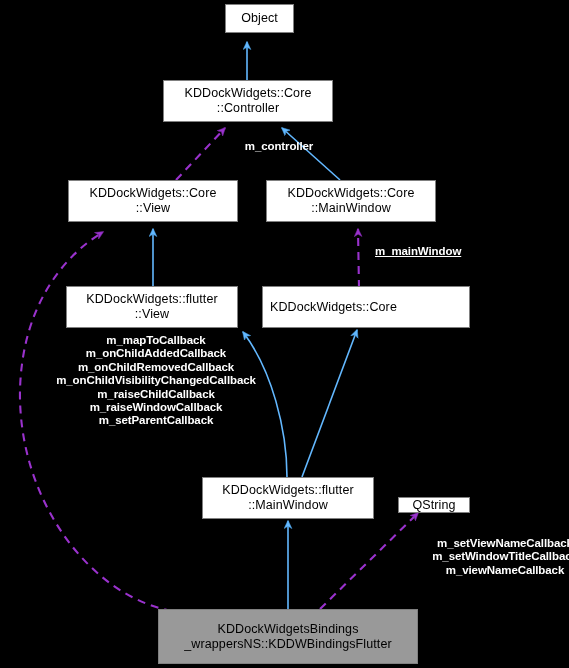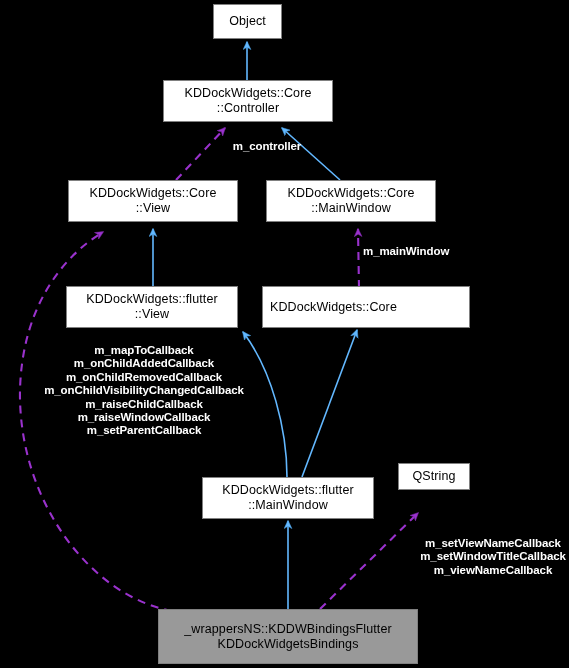--- a/index.html
+++ b/index.html
@@ -50,20 +50,21 @@
   }
   .edge-label {
     position: absolute;
     color: #ffffff;
     font-size: 11.5px;
     line-height: 13.4px;
     font-weight: bold;
     white-space: pre;
     text-align: center;
     letter-spacing: -0.1px;
+    padding-left: 12px;
   }
 </style>
 </head>
 <body>
 
 <div id="diagram">
 
   <svg id="edges" viewBox="0 0 569 668">
     <defs>
       <marker id="arrow-blue" markerWidth="9" markerHeight="9" refX="7.6" refY="4.5" orient="auto" markerUnits="userSpaceOnUse">
@@ -88,21 +89,21 @@
 
     <path d="M 302,477 L 357,330" stroke="#63b8ff" stroke-width="1.6" fill="none" marker-end="url(#arrow-blue)"></path>
 
     <path d="M 288,609 L 288,521" stroke="#63b8ff" stroke-width="1.6" fill="none" marker-end="url(#arrow-blue)"></path>
 
     <path d="M 172,611 C 90,596 18,500 20,390 C 22,310 60,258 103,232" stroke="#9a32cd" stroke-width="2.1" fill="none" stroke-dasharray="8,6" marker-end="url(#arrow-purple)"></path>
 
     <path d="M 320,609 L 418,513" stroke="#9a32cd" stroke-width="2.1" fill="none" stroke-dasharray="8,6" marker-end="url(#arrow-purple)"></path>
   </svg>
 
-  <div class="node" style="left:213px; top:4px; width:69px; height:35px;">
+  <div class="node" style="left:225px; top:4px; width:69px; height:29px;">
     <span>Object</span>
   </div>
 
   <div class="node" style="left:163px; top:80px; width:170px; height:42px;">
     <span>KDDockWidgets::Core</span>
     <span>::Controller</span>
   </div>
 
   <div class="node" style="left:68px; top:180px; width:170px; height:42px;">
     <span>KDDockWidgets::Core</span>
@@ -121,34 +122,34 @@
 
   <div class="node leftalign" style="left:262px; top:286px; width:208px; height:42px;">
     <span>KDDockWidgets::Core</span>
   </div>
 
   <div class="node" style="left:202px; top:477px; width:172px; height:42px;">
     <span>KDDockWidgets::flutter</span>
     <span>::MainWindow</span>
   </div>
 
-  <div class="node" style="left:398px; top:463px; width:72px; height:27px;">
+  <div class="node" style="left:398px; top:497px; width:72px; height:16px;">
     <span>QString</span>
   </div>
 
   <div class="node filled" style="left:158px; top:609px; width:260px; height:55px;">
+    <span>KDDockWidgetsBindings</span>
     <span>_wrappersNS::KDDWBindingsFlutter</span>
-    <span>KDDockWidgetsBindings</span>
   </div>
 
   <div class="edge-label" style="left:207px; top:140px; width:120px;">m_controller</div>
 
-  <div class="edge-label" style="left:363px; top:245px; width:115px; text-align:left;">m_mainWindow</div>
+  <div class="edge-label" style="left:363px; top:245px; width:115px; text-align:left;text-decoration:underline;">m_mainWindow</div>
 
-  <div class="edge-label" style="left:22px; top:344px; width:244px;">m_mapToCallback
+  <div class="edge-label" style="left:22px; top:334px; width:244px;">m_mapToCallback
 m_onChildAddedCallback
 m_onChildRemovedCallback
 m_onChildVisibilityChangedCallback
 m_raiseChildCallback
 m_raiseWindowCallback
 m_setParentCallback</div>
 
   <div class="edge-label" style="left:402px; top:537px; width:182px;">m_setViewNameCallback
 m_setWindowTitleCallback
 m_viewNameCallback</div>

